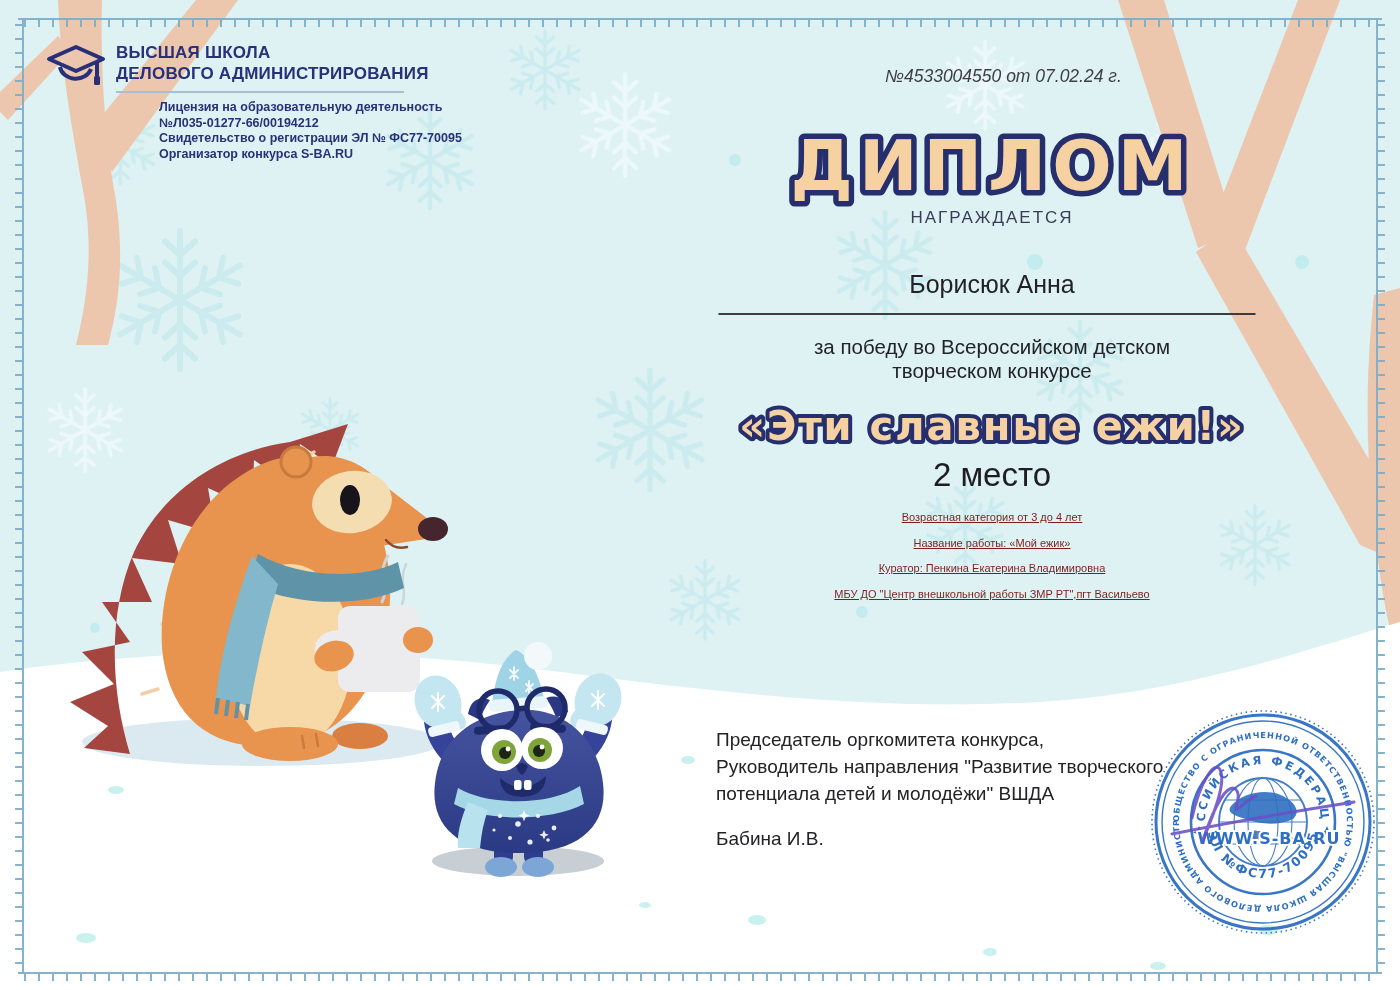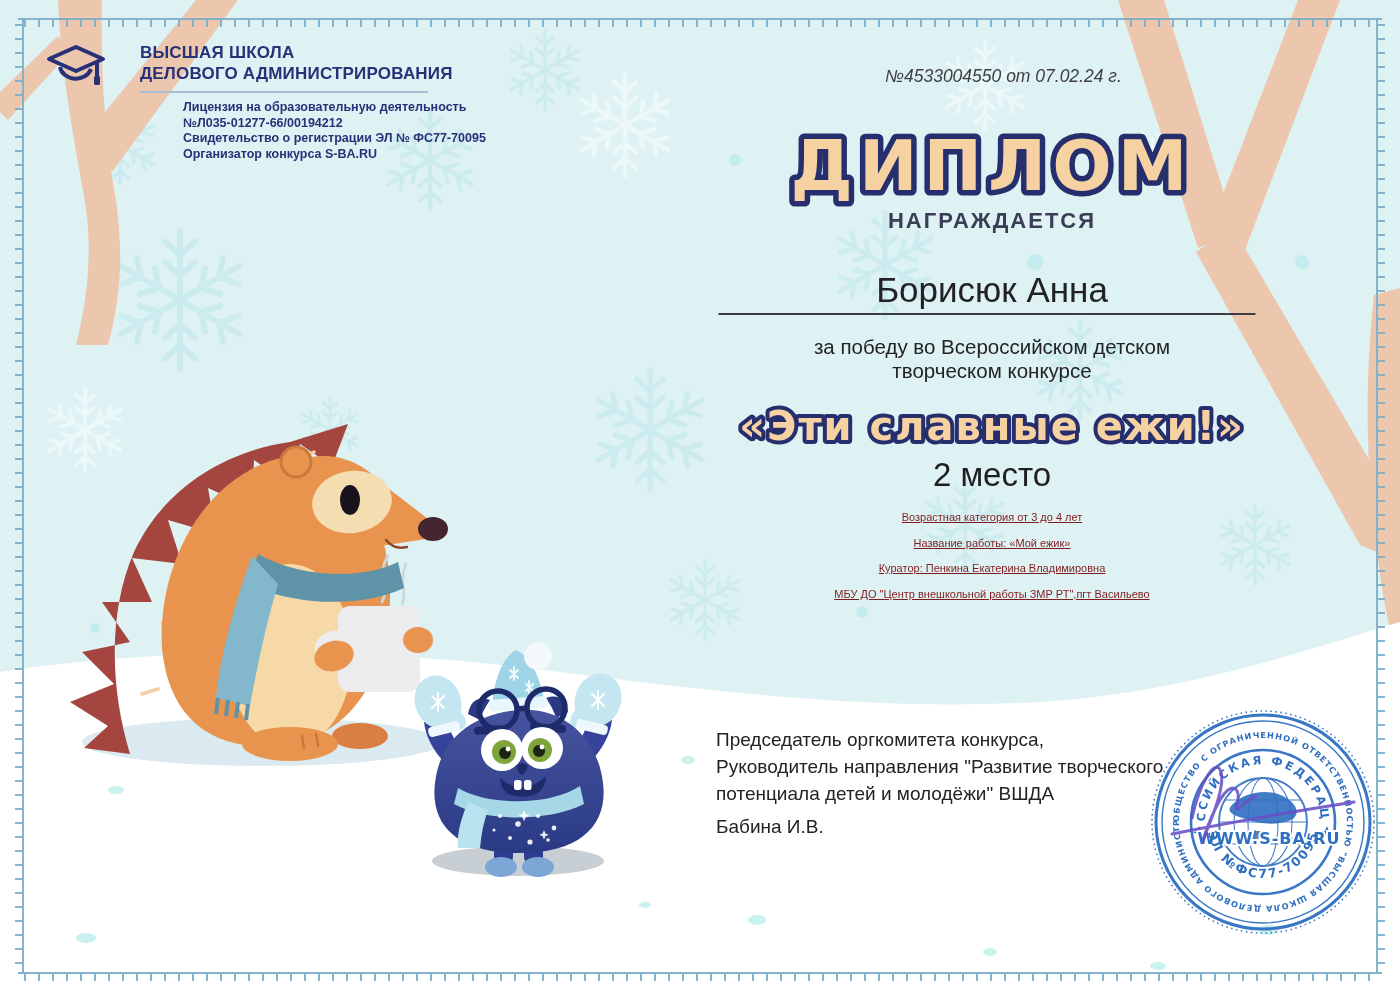--- a/index.html
+++ b/index.html
@@ -20,43 +20,43 @@
   .stitch-bottom::after{content:'';position:absolute;top:2px;left:6px;right:6px;height:7px;
     background:repeating-linear-gradient(90deg,#7fafc9 0 2px,transparent 2px 14px);}
   .stitch-left{left:22px;top:18px;bottom:16px;width:2px;}
   .stitch-left::after{content:'';position:absolute;left:-7px;top:6px;bottom:6px;width:7px;
     background:repeating-linear-gradient(180deg,#7fafc9 0 2px,transparent 2px 14px);}
   .stitch-right{right:22px;top:18px;bottom:16px;width:2px;}
   .stitch-right::after{content:'';position:absolute;left:2px;top:6px;bottom:6px;width:7px;
     background:repeating-linear-gradient(180deg,#7fafc9 0 2px,transparent 2px 14px);}
 
   
-  .org{position:absolute;left:46px;top:42px;display:flex;align-items:flex-start;z-index:5;gap:24px;}
+  .org{position:absolute;left:46px;top:42px;display:flex;align-items:flex-start;z-index:5;}
   .org-text{margin-left:10px;}
   .org-name{color:#283178;font-weight:bold;font-size:17px;line-height:21px;letter-spacing:.2px;}
   .org-divider{width:288px;height:2px;background:#a9bfd6;margin:7px 0 7px 0;}
   .org-license{color:#283178;font-weight:bold;font-size:12.5px;line-height:15.5px;margin-left:43px;}
 
   .cert-number{position:absolute;left:885px;top:66px;font-size:17.5px;color:#3d3f45;z-index:5;font-style:italic;}
 
   
   .cc{position:absolute;left:992px;transform:translateX(-50%);text-align:center;z-index:5;white-space:nowrap;}
-  .awarded{top:208px;font-size:22px;letter-spacing:2px;color:#393d55;font-weight:700;}
-  .recipient{top:270px;font-size:35px;color:#222226;}
+  .awarded{top:208px;font-size:17px;letter-spacing:2px;color:#393d55;font-weight:400;}
+  .recipient{top:270px;font-size:25px;color:#222226;}
   .name-line{position:absolute;left:987px;transform:translateX(-50%);top:313px;width:537px;height:2px;background:#3c3d42;z-index:5;}
   .reason{top:335px;font-size:20.5px;line-height:24px;color:#232327;}
   .place{top:456px;font-size:33px;color:#1e1e22;}
   .details{top:505px;font-size:11px;line-height:25.5px;color:#7f1d1d;text-decoration:underline;}
 
   .title-svg{position:absolute;left:992px;transform:translateX(-50%);top:116px;z-index:5;}
   .contest-svg{position:absolute;left:992px;transform:translateX(-50%);top:396px;z-index:5;}
 
   
   .sig{position:absolute;left:716px;top:726px;font-size:19px;line-height:27px;color:#232327;z-index:5;}
-  .sig-name{margin-top:6px;}
+  .sig-name{margin-top:18px;}
 
   .illu{position:absolute;z-index:4;}
   .stamp-wrap{position:absolute;left:1148px;top:707px;z-index:6;}
   .sign-ink{position:absolute;left:1158px;top:742px;z-index:7;}
 </style>
 </head>
 <body>
 
 <div class="cert">
 

